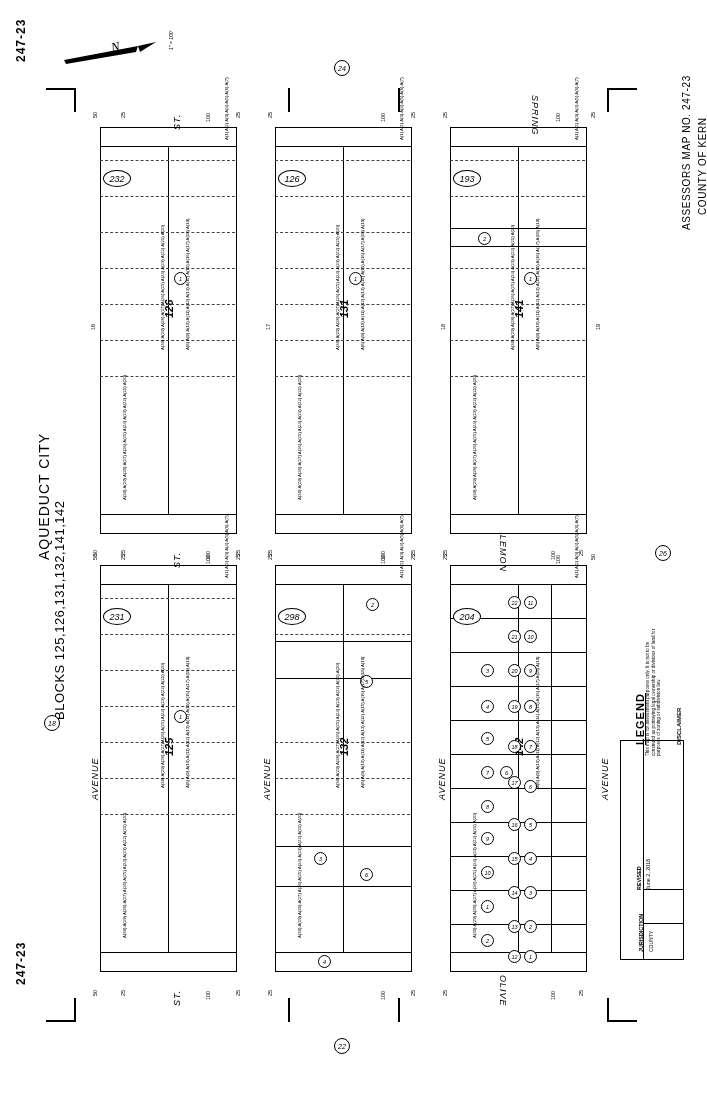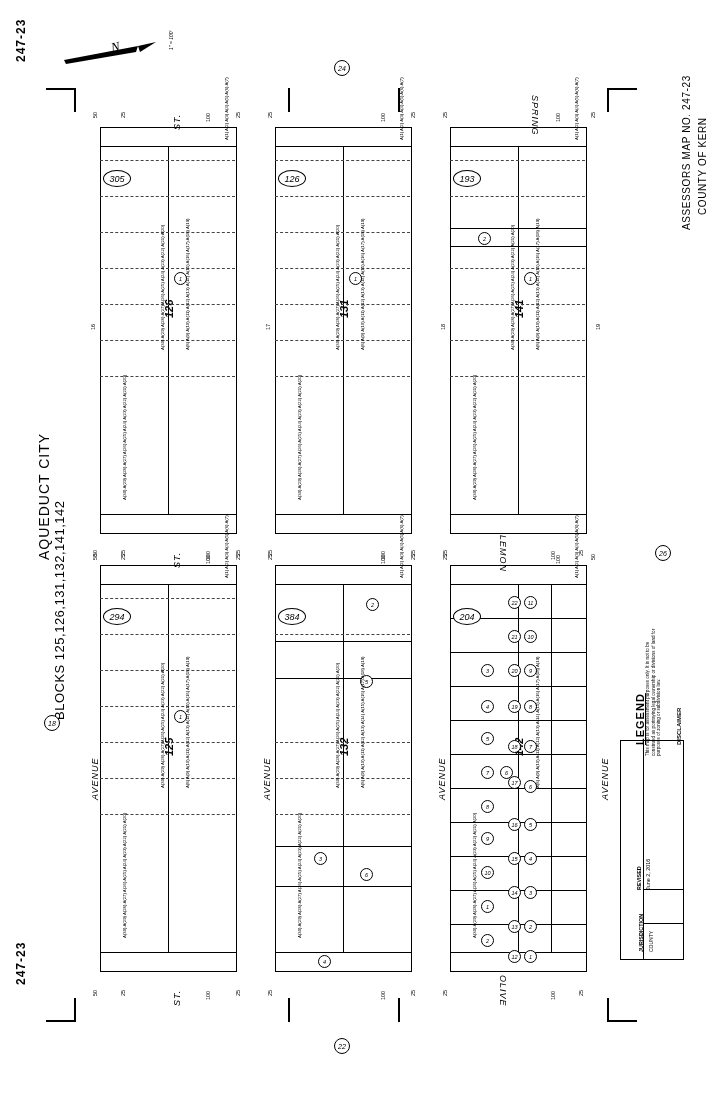--- a/index.html
+++ b/index.html
@@ -103,21 +103,21 @@
   <div class="circ md" style="left:334px;top:60px;">24</div>
   <div class="circ md" style="left:334px;top:1038px;">22</div>
   <div class="circ md" style="left:44px;top:715px;">18</div>
   <div class="circ md" style="left:655px;top:545px;">26</div>
 
   <div class="blk" style="left:100px;top:127px;width:135px;height:405px;">
     <div class="hline" style="left:0;top:18px;width:135px;"></div>
     <div class="hline" style="left:0;top:386px;width:135px;"></div>
     <div class="vline" style="left:67px;top:18px;height:368px;"></div>
   </div>
-  <div class="circ lg" style="left:103px;top:170px;">305</div>
+  <div class="circ lg" style="left:103px;top:170px;">232</div>
   <div class="blockno" style="left:163px;top:318px;">
     <span class="rot90" style="position:absolute;left:0;top:0;">126</span>
   </div>
   <div class="circ sm" style="left:174px;top:272px;">1</div>
   <div class="dim" style="left:90px;top:330px;">
     <span class="rot90" style="position:absolute;left:0;top:0;">16</span>
   </div>
 
   <div class="dash" style="left:100px;top:160px;width:135px;"></div>
   <div class="dash" style="left:100px;top:196px;width:135px;"></div>
@@ -172,21 +172,21 @@
   <div class="dash" style="left:450px;top:268px;width:135px;"></div>
   <div class="dash" style="left:450px;top:304px;width:135px;"></div>
   <div class="dash" style="left:450px;top:340px;width:135px;"></div>
   <div class="dash" style="left:450px;top:376px;width:135px;"></div>
 
   <div class="blk" style="left:100px;top:565px;width:135px;height:405px;">
     <div class="hline" style="left:0;top:18px;width:135px;"></div>
     <div class="hline" style="left:0;top:386px;width:135px;"></div>
     <div class="vline" style="left:67px;top:18px;height:368px;"></div>
   </div>
-  <div class="circ lg" style="left:103px;top:608px;">294</div>
+  <div class="circ lg" style="left:103px;top:608px;">231</div>
   <div class="blockno" style="left:163px;top:756px;">
     <span class="rot90" style="position:absolute;left:0;top:0;">125</span>
   </div>
   <div class="circ sm" style="left:174px;top:710px;">1</div>
   <div class="dash" style="left:100px;top:598px;width:135px;"></div>
   <div class="dash" style="left:100px;top:634px;width:135px;"></div>
   <div class="dash" style="left:100px;top:670px;width:135px;"></div>
   <div class="dash" style="left:100px;top:706px;width:135px;"></div>
   <div class="dash" style="left:100px;top:742px;width:135px;"></div>
   <div class="dash" style="left:100px;top:778px;width:135px;"></div>
@@ -194,21 +194,21 @@
 
   <div class="blk" style="left:275px;top:565px;width:135px;height:405px;">
     <div class="hline" style="left:0;top:18px;width:135px;"></div>
     <div class="hline" style="left:0;top:75px;width:135px;"></div>
     <div class="hline" style="left:0;top:112px;width:135px;"></div>
     <div class="hline" style="left:0;top:280px;width:135px;"></div>
     <div class="hline" style="left:0;top:320px;width:135px;"></div>
     <div class="hline" style="left:0;top:386px;width:135px;"></div>
     <div class="vline" style="left:67px;top:18px;height:368px;"></div>
   </div>
-  <div class="circ lg" style="left:278px;top:608px;">384</div>
+  <div class="circ lg" style="left:278px;top:608px;">298</div>
   <div class="blockno" style="left:338px;top:756px;">
     <span class="rot90" style="position:absolute;left:0;top:0;">132</span>
   </div>
   <div class="circ sm" style="left:366px;top:598px;">2</div>
   <div class="circ sm" style="left:360px;top:675px;">5</div>
   <div class="circ sm" style="left:360px;top:868px;">6</div>
   <div class="circ sm" style="left:314px;top:852px;">3</div>
   <div class="circ sm" style="left:318px;top:955px;">4</div>
   <div class="dash" style="left:275px;top:634px;width:135px;"></div>
   <div class="dash" style="left:275px;top:742px;width:135px;"></div>

